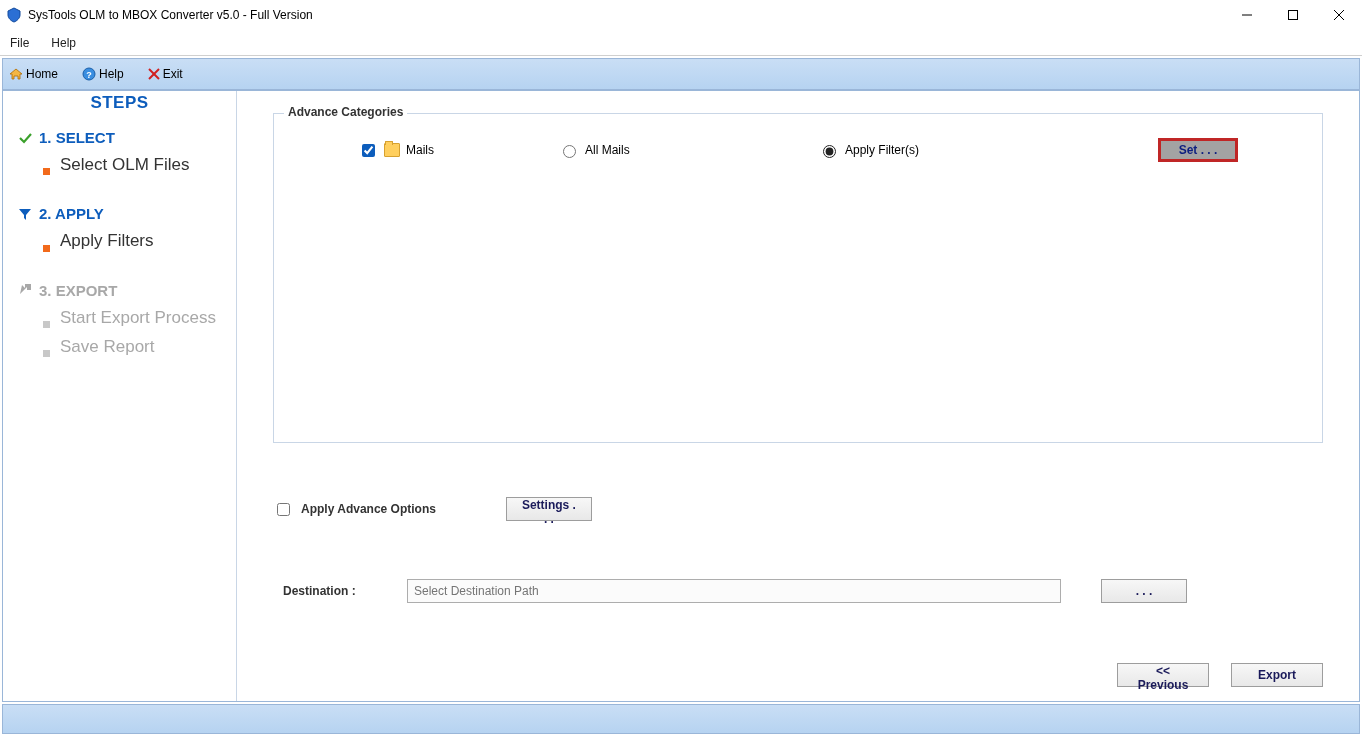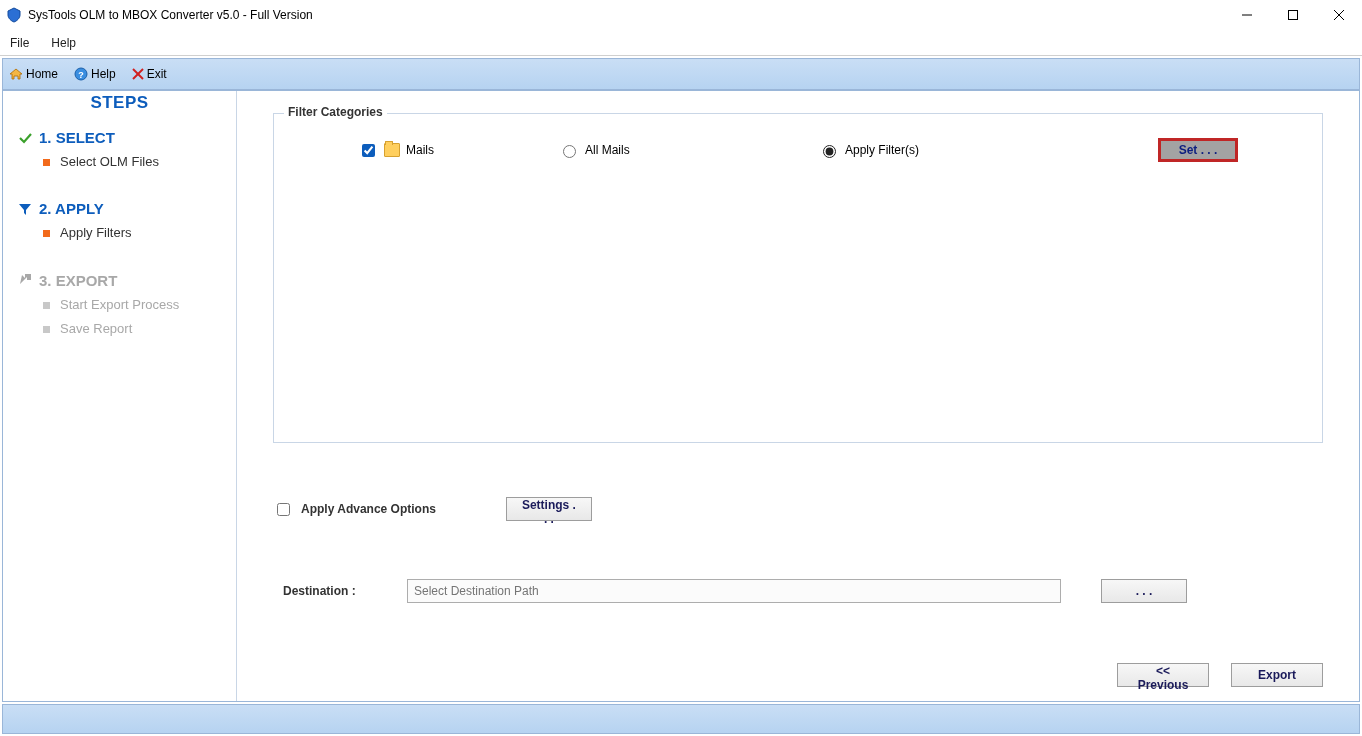--- a/index.html
+++ b/index.html
@@ -2,30 +2,30 @@
 <html><head>
 <meta charset="utf-8">
 <style>
 html,body{margin:0;padding:0;width:1362px;height:736px;font-family:"Segoe UI",Tahoma,Arial,sans-serif;font-size:12px;color:#000;background:#fff;overflow:hidden}
 .titlebar{height:30px;display:flex;align-items:center;padding:0 0 0 6px;background:#fff;border-bottom:1px solid #fff}
 .titlebar .app-icon{width:16px;height:16px;margin-right:6px}
 .titlebar .title{flex:1;color:#000}
 .win-ctrl{display:flex}
 .win-btn{width:46px;height:30px;display:flex;align-items:center;justify-content:center}
 .menubar{height:24px;background:#fff;border-bottom:1px solid #d0d0d0;display:flex;align-items:center;padding:0 10px;gap:22px;color:#222}
-.toolbar{height:30px;background:linear-gradient(#c9def5,#b6d3f1);border:1px solid #9ab6d8;margin:2px;display:flex;align-items:center;padding:0 6px;gap:16px;font-size:12px}
+.toolbar{height:30px;background:linear-gradient(#c9def5,#b6d3f1);border:1px solid #9ab6d8;margin:2px;display:flex;align-items:center;padding:0 6px;gap:24px;font-size:12px}
 .toolbar .tbi{display:flex;align-items:center;gap:3px;color:#000}
 .workspace{position:absolute;left:2px;right:2px;top:90px;bottom:34px;border:1px solid #9ab6d8;background:#fff;display:flex}
 .sidebar{width:205px;border-right:1px solid #c9d6e6;padding:2px 14px}
 .steps-title{color:#0d5dbc;font-weight:700;font-size:17px;text-align:center;margin-bottom:14px;letter-spacing:0.5px}
 .step-head{display:flex;align-items:center;font-weight:700;font-size:15px;margin:16px 0 8px}
 .step-head .ico{width:16px;display:flex;justify-content:center;margin-right:6px}
 .step-active{color:#0d5dbc}
 .step-disabled{color:#a8a8a8}
-.sub-item{display:flex;align-items:flex-start;margin:8px 0 8px 26px;font-size:13px;line-height:1.25}
+.sub-item{display:flex;align-items:flex-end;margin:8px 0 8px 26px;font-size:17px;line-height:1.25}
 .sub-item .bullet{width:7px;height:7px;background:#f26a1b;margin-top:5px;margin-right:10px;flex:0 0 7px}
 .sub-item.active{color:#333}
 .sub-item.disabled{color:#a8a8a8}
 .sub-item.disabled .bullet{background:#c8c8c8}
 .main{flex:1;padding:22px 36px 14px;position:relative}
 .fieldset{border:1px solid #c9d6e6;padding:14px 24px;min-height:300px;position:relative}
 .fieldset .legend{position:absolute;top:-9px;left:10px;background:#fff;padding:0 4px;font-weight:700;color:#333}
 .cat-row{display:flex;align-items:center;height:44px;padding:0 60px;gap:0}
 .cat-row .c1{width:200px;display:flex;align-items:center;gap:6px}
 .cat-row .c2{width:260px;display:flex;align-items:center;gap:6px}
@@ -157,21 +157,21 @@
     </div>
     <div class="sub-item disabled">
       <span class="bullet"></span>
       <span>Save Report</span>
     </div>
   </div>
 
   <div class="main">
 
     <div class="fieldset">
-      <div class="legend">Filter Categories</div>
+      <div class="legend">Advance Categories</div>
       <div class="cat-row">
         <div class="c1">
           <input type="checkbox" checked="" style="">
           <span class="folder-icon"></span>
           <span>Mails</span>
         </div>
         <div class="c2">
           <input type="radio" name="mfilter" style="">
           <span>All Mails</span>
         </div>

